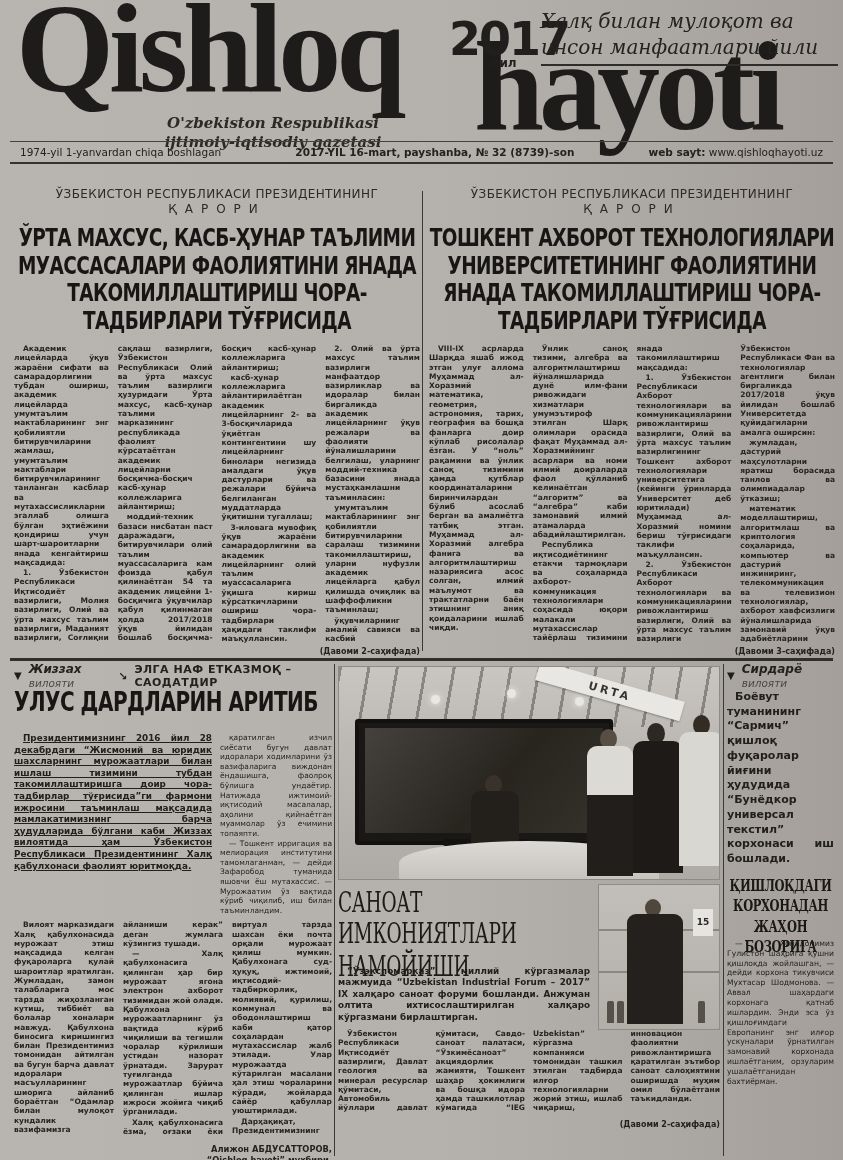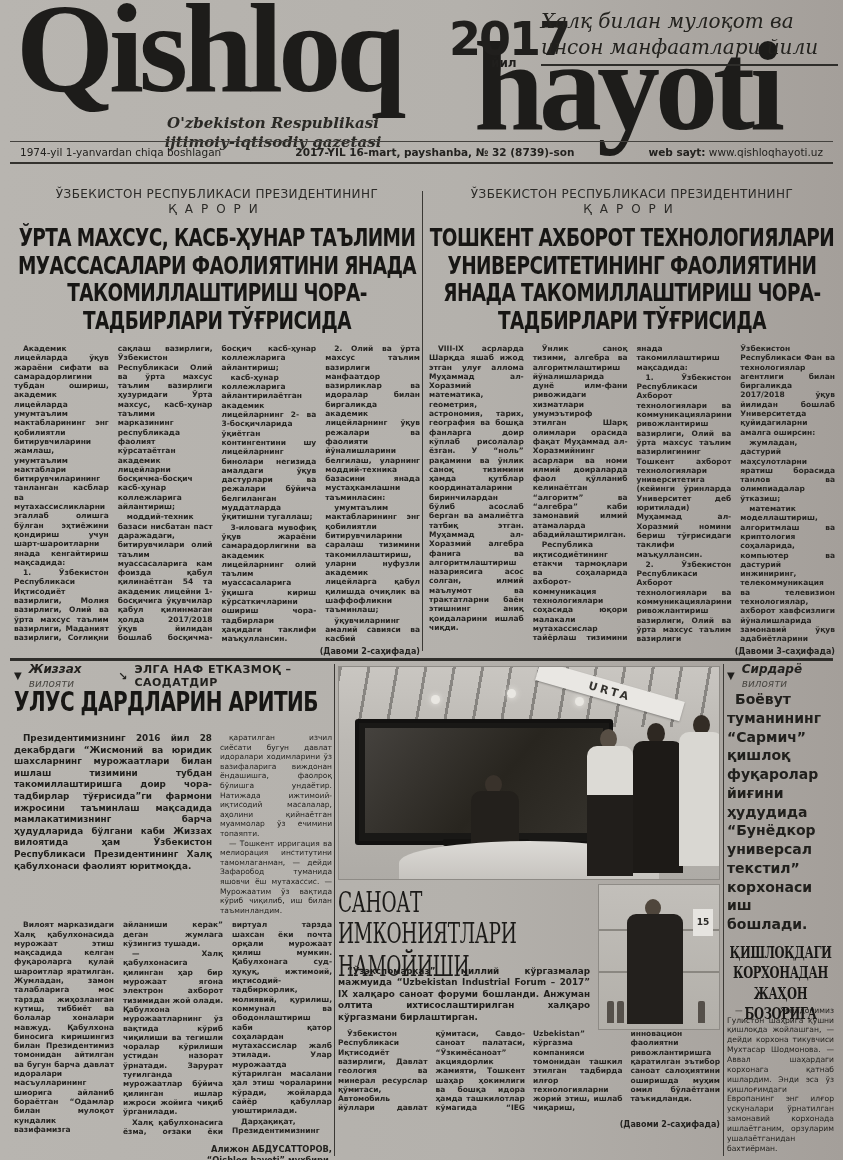--- a/index.html
+++ b/index.html
@@ -61,21 +61,21 @@
   .region b{font-weight:bold;}
   .region .lt{color:#4a4843;font-size:10.5px;}
   .rubric-arrow{font-size:11px;font-weight:bold;}
   .rubric-txt{font-weight:bold;font-size:11px;letter-spacing:0.5px;color:#22211e;}
 
   .bl{left:14px;top:666px;width:318px;}
   .jz-hlwrap{height:38px;margin-top:3px;}
   .jz-hl{font-weight:bold;font-size:20px;line-height:1.05;letter-spacing:-0.5px;
     color:var(--headline);transform:scaleY(1.3);transform-origin:0 0;white-space:nowrap;}
   .jz-top{display:flex;gap:8px;margin-top:6px;}
-  .jz-lead{width:198px;font-weight:bold;font-size:8.8px;line-height:1.32;text-align:justify;color:#21201d;}
+  .jz-lead{width:198px;font-weight:bold;font-size:8.8px;line-height:1.32;text-align:justify;color:#21201d;text-decoration:underline;}
   .jz-side{flex:1;font-size:7.5px;line-height:1.28;text-align:justify;}
   .jz-side p,.jz-lead p{margin:0;text-indent:9px;}
   .jz-body{margin-top:5px;height:222px;column-count:3;}
   .byline{margin-top:2px;text-align:right;font-size:8.3px;font-weight:bold;line-height:1.3;}
 
   .bm{left:338px;top:666px;width:382px;}
   .photo-main{position:relative;width:382px;height:214px;overflow:hidden;
     background:linear-gradient(180deg,#c9c6c1 0%,#bcb9b4 35%,#aeaba6 100%);
     border:1px solid #8e8b86;box-sizing:border-box;}
   .ceiling{position:absolute;left:0;top:0;width:100%;height:60px;
@@ -112,21 +112,21 @@
   .ps-man-head{position:absolute;left:46px;top:14px;width:16px;height:18px;border-radius:50%;background:#4f463c;}
   .ps-man-body{position:absolute;left:28px;top:29px;width:56px;height:110px;border-radius:9px 9px 0 0;background:#23201d;}
   .ps-sign{position:absolute;right:6px;top:24px;width:20px;height:27px;background:#e6e4e0;
     font-weight:bold;font-size:9px;text-align:center;line-height:27px;color:#2b2a27;}
   .ps-bottle{position:absolute;bottom:6px;width:7px;height:22px;background:#55504a;border-radius:2px 2px 0 0;}
   .mid-lead{width:252px;margin-top:4px;font-weight:bold;font-size:8.8px;line-height:1.3;text-align:justify;color:#21201d;}
   .mid-lead p{margin:0;text-indent:9px;}
   .mid-body{margin-top:6px;height:88px;column-count:4;column-gap:8px;}
 
   .br{left:727px;top:666px;width:107px;}
-  .sr-lead{margin-top:4px;font-weight:bold;font-size:14px;line-height:1.34;text-align:justify;color:#21201d;}
+  .sr-lead{margin-top:4px;font-weight:bold;font-size:11px;line-height:1.34;text-align:justify;color:#21201d;}
   .sr-lead p{margin:0;text-indent:8px;}
   .sr-hlwrap{height:58px;margin-top:8px;}
   .sr-hl{font-family:"DejaVu Serif","Liberation Serif",serif;font-weight:bold;font-size:11.5px;
     line-height:1.22;letter-spacing:-0.4px;text-align:center;color:#191816;
     transform:scaleY(1.45);transform-origin:50% 0;}
   .sr-body{margin-top:6px;font-size:7.6px;line-height:1.3;text-align:justify;height:278px;overflow:hidden;}
   .sr-body p{margin:0;text-indent:8px;}
 </style>
 </head>
 <body>

